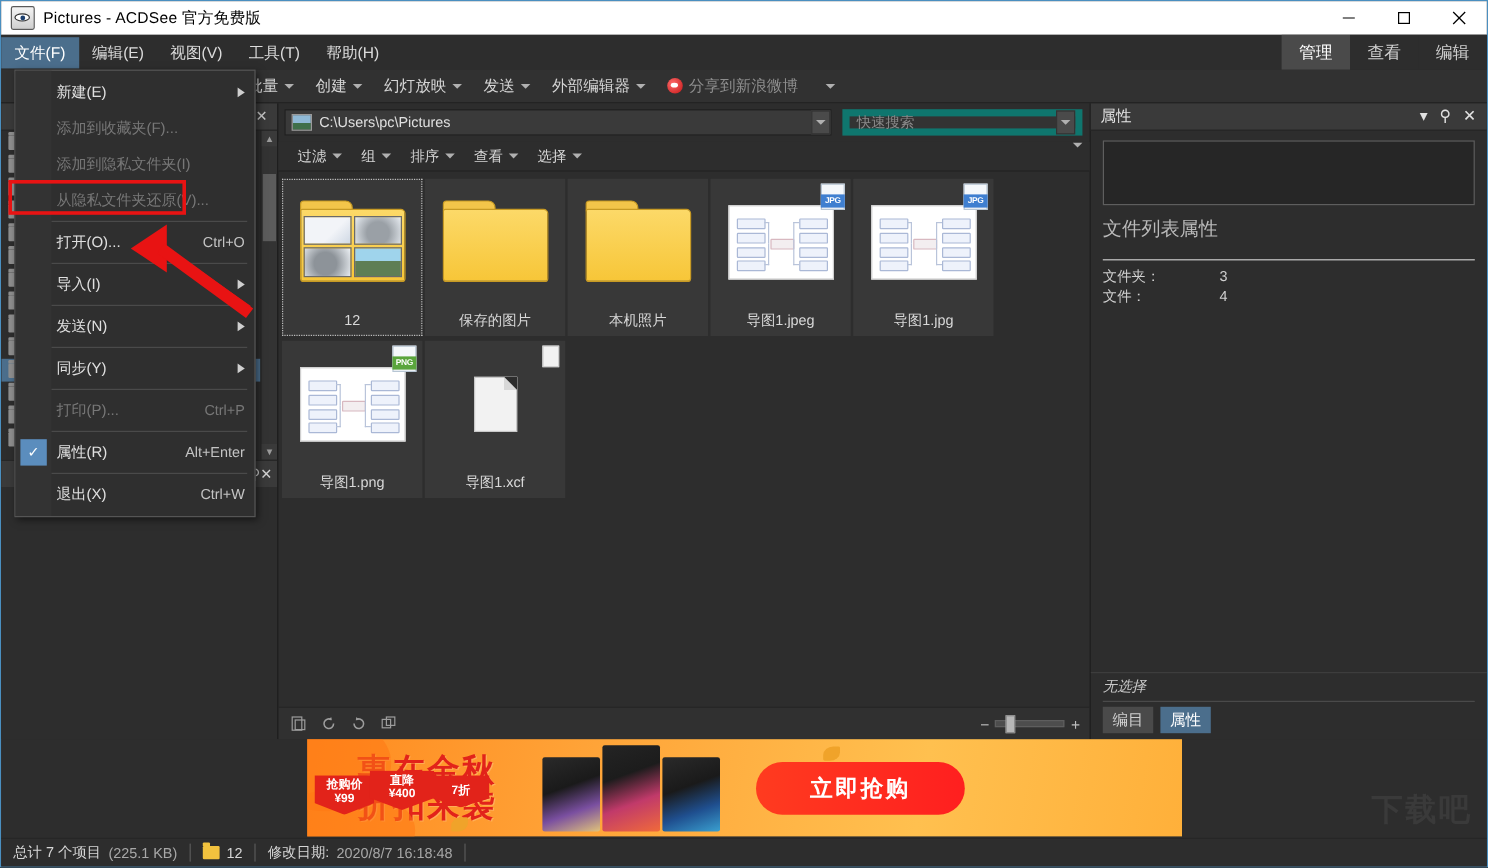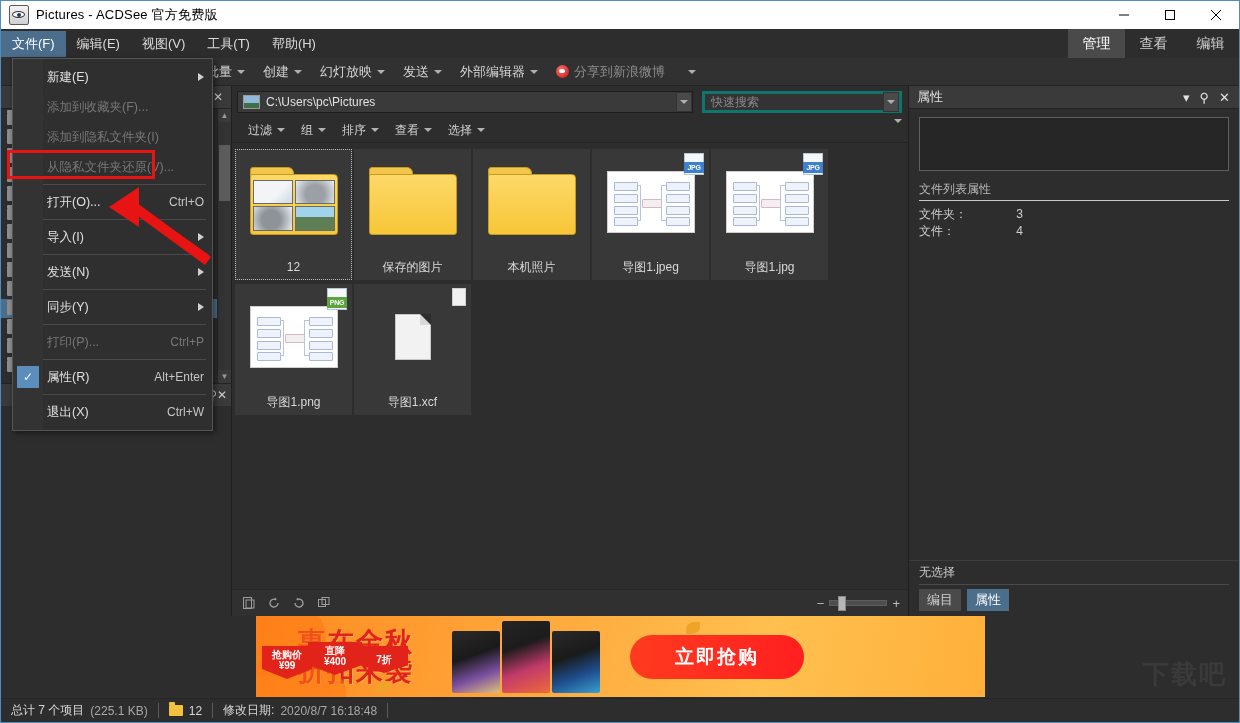--- a/index.html
+++ b/index.html
@@ -184,21 +184,21 @@
   .path-text { font-size: 12px; color: #e0e0e0; white-space: nowrap;
      overflow:hidden; text-overflow:ellipsis; }
   .combo-btn {
     width: 16px; height: 20px; margin-left: auto; flex: 0 0 16px;
     background: #4a4a4a; border: 1px solid #333;
     display: flex; align-items: center; justify-content: center;
     box-sizing: border-box;
   }
   .search-combo {
     width: 200px; height: 22px; background: #333333;
-    border: 3px solid #0f766e; display: flex; align-items: center;
+    border: 6px solid #0f766e; display: flex; align-items: center;
     padding-left: 6px; box-sizing: border-box; margin-left: 9px;
     flex: 0 0 200px;
   }
   .search-placeholder { color: #8a8a8a; font-size: 12px; }
 
   .filterbar {
     height: 24px; display: flex; align-items: center; gap: 0;
     padding-left: 8px; background: #2d2d2d; flex: 0 0 24px;
     border-bottom: 1px solid #242424; position: relative;
   }
@@ -320,28 +320,28 @@
     height: 22px; background: #3a3a3a; display: flex; align-items: center;
     padding: 0 4px 0 8px; font-size: 13px; color: #e2e2e2;
     border-bottom: 1px solid #242424;
   }
   .prop-body { flex: 1 1 auto; padding: 8px 10px 0 10px; overflow: hidden; }
   .prop-box {
     height: 52px; background: #262626; border: 1px solid #5e5e5e;
     margin-bottom: 10px;
   }
   .prop-section {
-    font-size: 12px; color: #b9b9b9; padding-bottom: 2px;
+    font-size: 16px; color: #b9b9b9; padding-bottom: 14px;
     border-bottom: 1px solid #c9c9c9; margin-bottom: 5px;
   }
   .prop-row { display: flex; font-size: 12px; color: #cfcfcf; line-height: 17px; }
   .prop-key { width: 62px; }
   .prop-val { width: 42px; text-align: right; color: #cfcfcf; }
   .prop-foot {
-    border-top: 1px solid #3d3d3d; padding: 3px 10px 0 10px;
+    border-top: 1px solid #3d3d3d; padding: 3px 10px 0 10px; font-style: italic;
   }
   .prop-tab-title {
     font-size: 12px; color: #c9c9c9; display:inline-block;
     padding-bottom: 1px;
   }
   .hairline { height:1px; background:#4a4a4a; margin: 2px 0 4px 0; }
   .prop-tabs { display: flex; gap: 6px; padding: 0 10px 5px 10px; }
   .ptab {
     padding: 2px 8px; font-size: 13px; color: #cfcfcf; background: #4a4a4a;
   }

